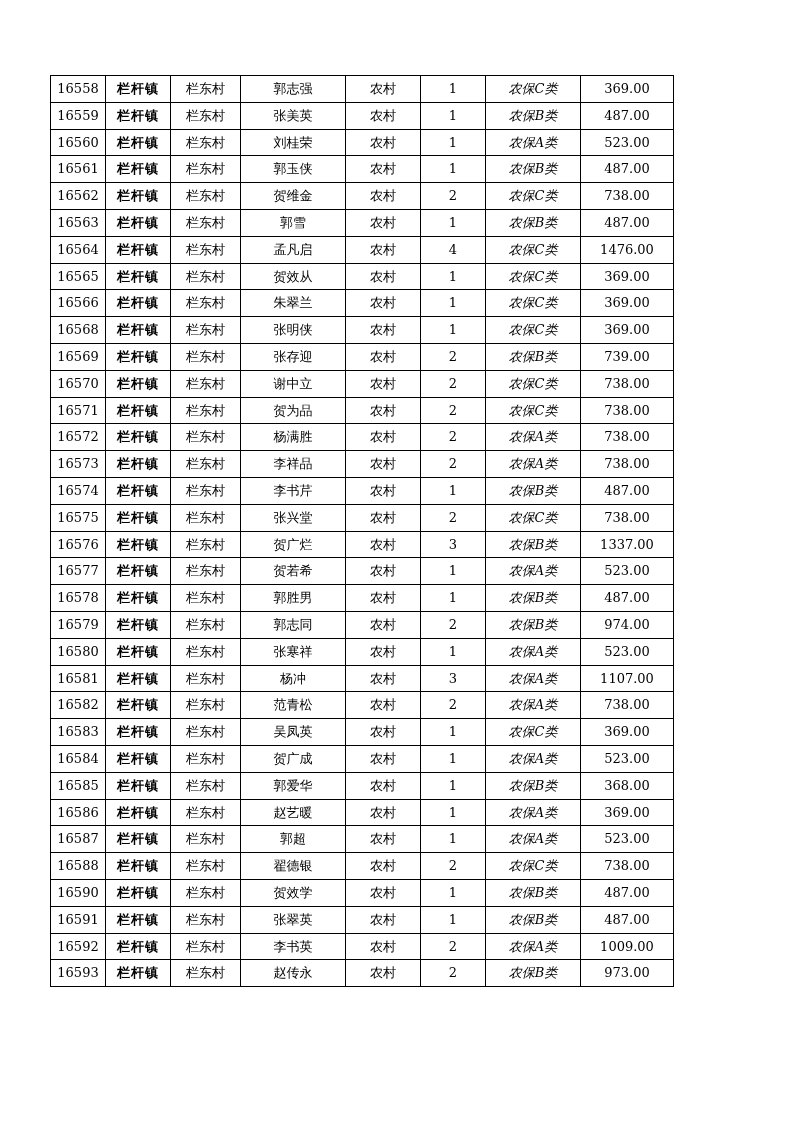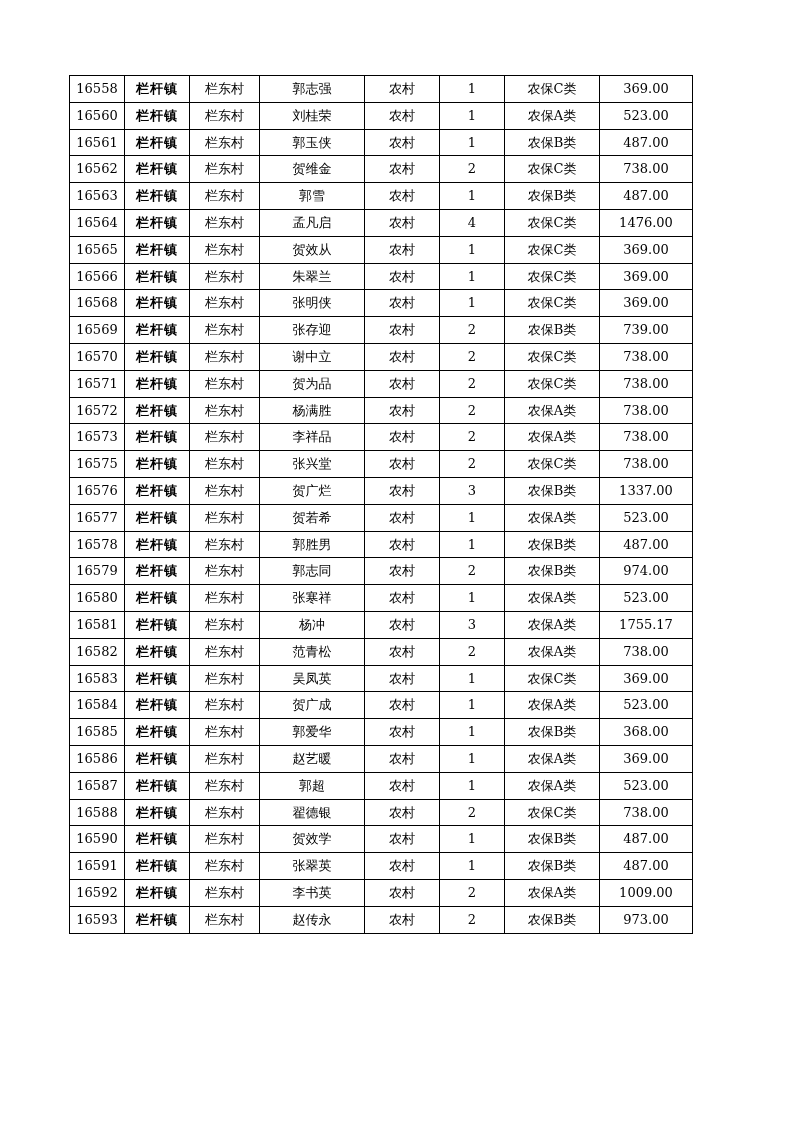--- a/index.html
+++ b/index.html
@@ -12,61 +12,71 @@
     width: 793px;
     height: 1122px;
     background: #ffffff;
     margin: 0 auto;
     font-family: "DejaVu Serif", "Liberation Serif", serif;
     color: #000000;
     overflow: hidden;
   }
   .data-table {
     position: absolute;
-    left: 69px;
+    left: 50px;
     top: 75px;
     border-collapse: collapse;
     table-layout: fixed;
   }
   .data-table td {
     border: 1px solid #000000;
     height: 25.8px;
     font-size: 13px;
     line-height: 25.8px;
     text-align: center;
     padding: 0;
     overflow: hidden;
     white-space: nowrap;
   }
   .col-id       { width: 54px; }
   .col-town     { width: 64px; letter-spacing: 1px; font-weight: bold; }
   .col-village  { width: 69px; }
   .col-name     { width: 104px; }
   .col-type     { width: 74px; }
   .col-count    { width: 64px; }
-  .col-category { width: 94px; }
+  .col-category { width: 94px; font-style: italic; }
   .col-amount   { width: 92px; text-align: right; padding-right: 26px; }
 </style>
 </head>
 <body>
 
 <div class="page">
   <table class="data-table">
     <tbody id="table-body">
         <tr>
           <td class="col-id">16558</td>
           <td class="col-town">栏杆镇</td>
           <td class="col-village">栏东村</td>
           <td class="col-name">郭志强</td>
           <td class="col-type">农村</td>
           <td class="col-count">1</td>
           <td class="col-category">农保C类</td>
           <td class="col-amount">369.00</td>
         </tr>
         <tr>
+          <td class="col-id">16559</td>
+          <td class="col-town">栏杆镇</td>
+          <td class="col-village">栏东村</td>
+          <td class="col-name">张美英</td>
+          <td class="col-type">农村</td>
+          <td class="col-count">1</td>
+          <td class="col-category">农保B类</td>
+          <td class="col-amount">487.00</td>
+        </tr>
+        <tr>
           <td class="col-id">16560</td>
           <td class="col-town">栏杆镇</td>
           <td class="col-village">栏东村</td>
           <td class="col-name">刘桂荣</td>
           <td class="col-type">农村</td>
           <td class="col-count">1</td>
           <td class="col-category">农保A类</td>
           <td class="col-amount">523.00</td>
         </tr>
         <tr>
@@ -183,20 +193,30 @@
           <td class="col-id">16573</td>
           <td class="col-town">栏杆镇</td>
           <td class="col-village">栏东村</td>
           <td class="col-name">李祥品</td>
           <td class="col-type">农村</td>
           <td class="col-count">2</td>
           <td class="col-category">农保A类</td>
           <td class="col-amount">738.00</td>
         </tr>
         <tr>
+          <td class="col-id">16574</td>
+          <td class="col-town">栏杆镇</td>
+          <td class="col-village">栏东村</td>
+          <td class="col-name">李书芹</td>
+          <td class="col-type">农村</td>
+          <td class="col-count">1</td>
+          <td class="col-category">农保B类</td>
+          <td class="col-amount">487.00</td>
+        </tr>
+        <tr>
           <td class="col-id">16575</td>
           <td class="col-town">栏杆镇</td>
           <td class="col-village">栏东村</td>
           <td class="col-name">张兴堂</td>
           <td class="col-type">农村</td>
           <td class="col-count">2</td>
           <td class="col-category">农保C类</td>
           <td class="col-amount">738.00</td>
         </tr>
         <tr>
@@ -250,21 +270,21 @@
           <td class="col-amount">523.00</td>
         </tr>
         <tr>
           <td class="col-id">16581</td>
           <td class="col-town">栏杆镇</td>
           <td class="col-village">栏东村</td>
           <td class="col-name">杨冲</td>
           <td class="col-type">农村</td>
           <td class="col-count">3</td>
           <td class="col-category">农保A类</td>
-          <td class="col-amount">1755.17</td>
+          <td class="col-amount">1107.00</td>
         </tr>
         <tr>
           <td class="col-id">16582</td>
           <td class="col-town">栏杆镇</td>
           <td class="col-village">栏东村</td>
           <td class="col-name">范青松</td>
           <td class="col-type">农村</td>
           <td class="col-count">2</td>
           <td class="col-category">农保A类</td>
           <td class="col-amount">738.00</td>

